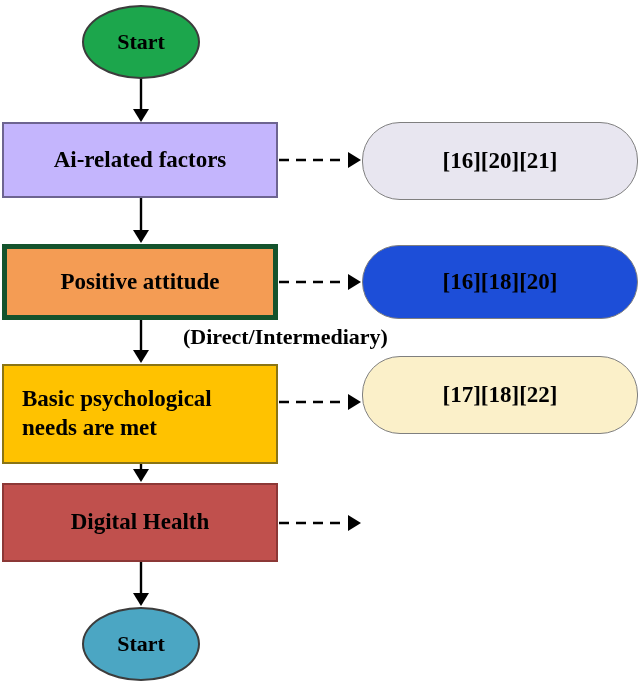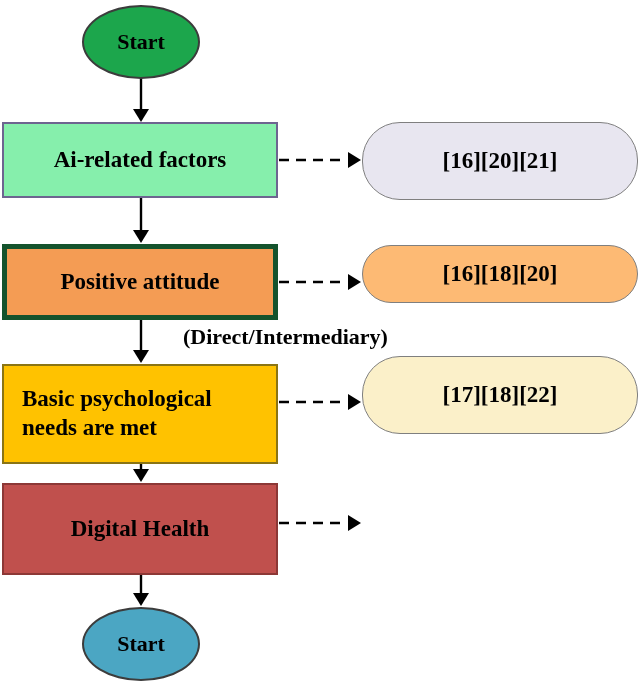--- a/index.html
+++ b/index.html
@@ -23,33 +23,33 @@
   }
   .ellipse{
     width:118px;height:74px;left:82px;
     border-radius:50%;
     font-size:22px;
   }
   .start-top{top:5px;background:#1ca64c;border:2px solid #3c3c3c;}
   .start-bottom{top:607px;background:#4ba6c3;border:2px solid #3c3c3c;}
 
   .box{left:2px;width:276px;height:76px;}
-  .box-0{top:122px;background:#86efac;border:2px solid #6d6490;}
+  .box-0{top:122px;background:#c4b5fd;border:2px solid #6d6490;}
   .box-1{top:244px;background:#f49c54;border:5px solid #14532d;}
   .box-2{top:364px;background:#ffc200;border:2px solid #8a7414;height:100px;}
-  .box-3{top:483px;background:#c0504d;border:2px solid #8c3836;height:92px;}
+  .box-3{top:483px;background:#c0504d;border:2px solid #8c3836;height:79px;}
   .box-2 .lbl{max-width:236px;}
 
   .pill{
     left:362px;width:276px;height:78px;
     border-radius:38px;
     border:1.5px solid #7f7f7f;
   }
   .pill-0{top:122px;background:#e8e6f0;}
-  .pill-1{top:245px;background:#fdba74;height:58px;}
+  .pill-1{top:245px;background:#1d4ed8;height:74px;}
   .pill-2{top:356px;background:#fbf0c9;}
   .pill-3{top:485px;background:#f1dada;height:77px;}
 
   .edge-label{
     position:absolute;left:143px;top:324px;
     font-size:22px;white-space:nowrap;padding-left:40px;
   }
 </style>
 </head>
 <body>

